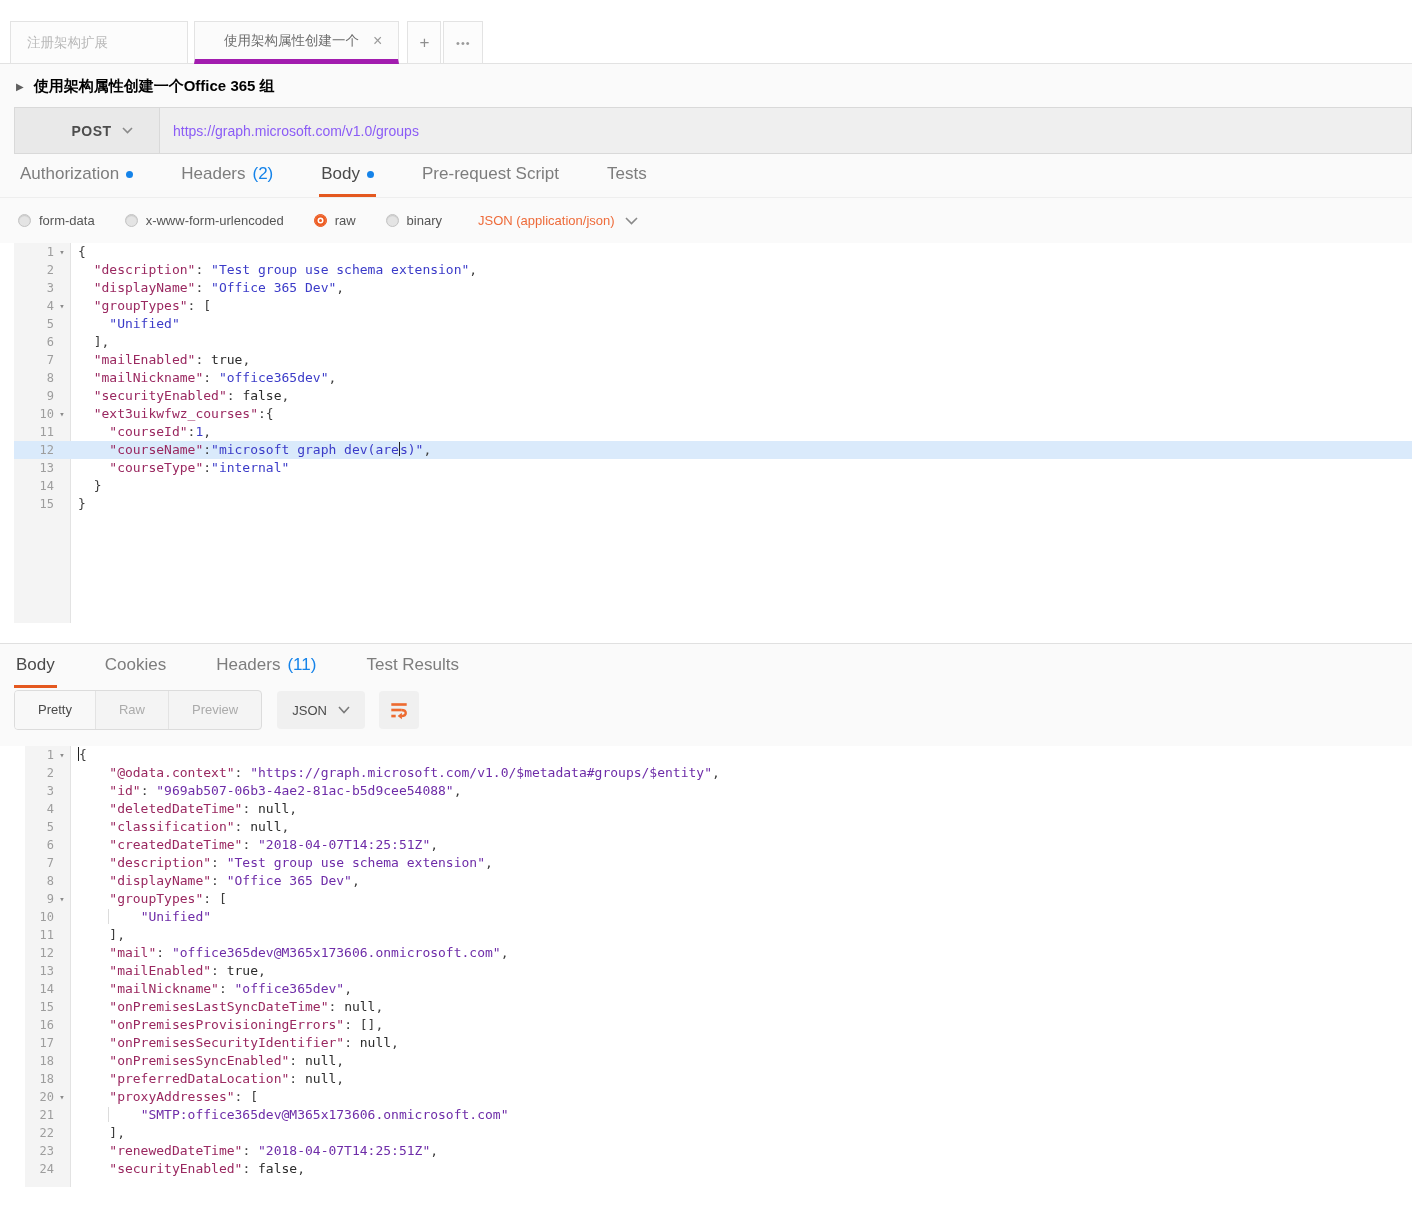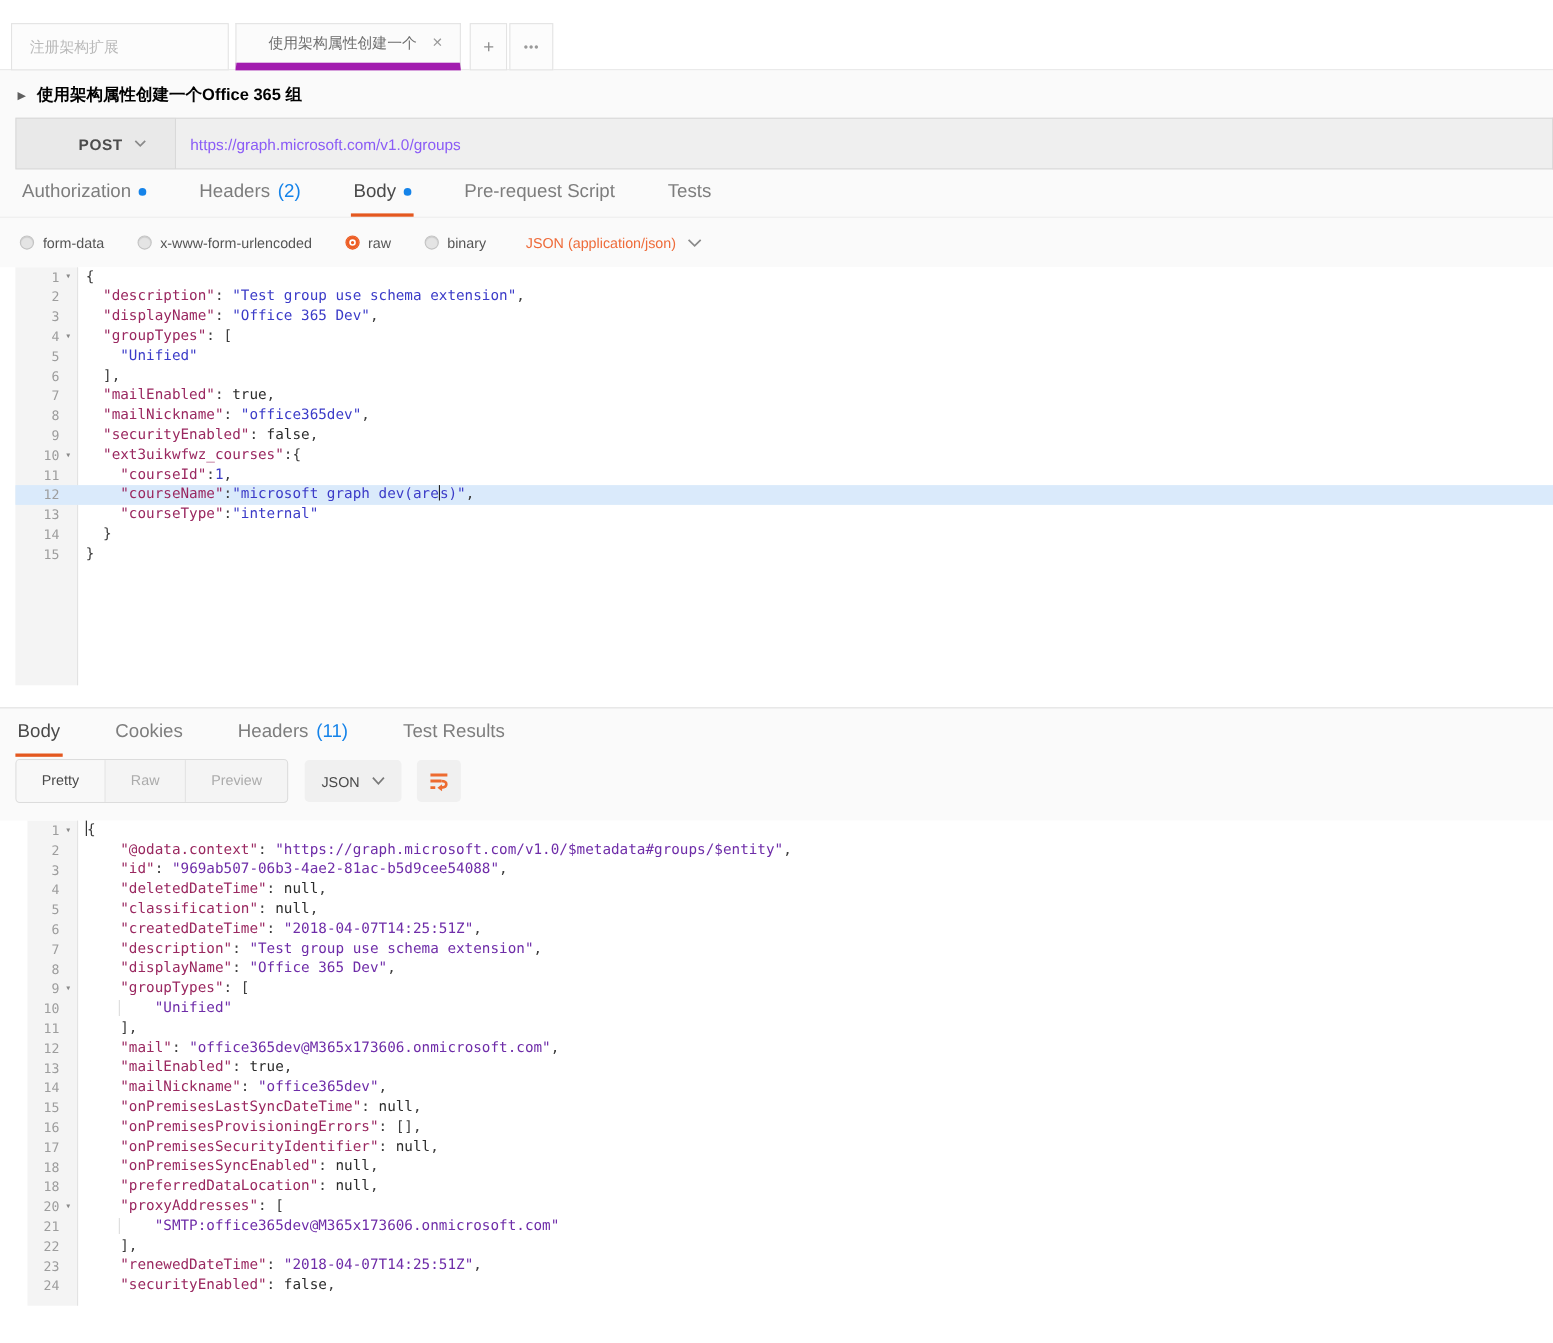--- a/index.html
+++ b/index.html
@@ -5,23 +5,23 @@
   * { margin:0; padding:0; box-sizing:border-box; }
   html,body { width:1412px; height:1221px; background:#fff; overflow:hidden;
               font-family:"Liberation Sans", sans-serif; }
 
   
   .tabbar { height:64px; padding:21px 0 0 10px; background:#fff;
             border-bottom:1px solid #e2e2e2; display:flex; align-items:stretch; }
   .tab { height:43px; line-height:41px; background:#fcfcfc; border:1px solid #e3e3e3;
          padding:0 16px; font-size:13.5px; color:#b9b9b9; white-space:nowrap;
          display:flex; align-items:center; gap:14px; cursor:pointer; }
-  .tab.inactive { width:198px; }
+  .tab.inactive { width:178px; }
   .tab.active { background:#fbfbfb; color:#6d6d6d; margin-left:6px; margin-bottom:-1px;
-                border-bottom:7px solid #a21caf;padding-left:29px; }
+                border-bottom:5px solid #a21caf;padding-left:29px; }
   .tab .close { color:#9a9a9a; font-size:16px; line-height:1; }
   .tabbtn { height:43px; width:34px; margin-left:8px; border:1px solid #e3e3e3; background:#fcfcfc;
             color:#8f8f8f; font-size:17px; display:flex; align-items:center; justify-content:center;
             cursor:pointer; }
   .tabbtn.more { width:40px; margin-left:2px; letter-spacing:1px; font-size:11px; color:#9a9a9a; }
 
   
   .req-meta { background:#fafafa; padding-bottom:0; }
   .title-row { padding:13px 14px 11px 16px; display:flex; align-items:center; gap:10px; }
   .title-row .caret { color:#5f5f5f; font-size:10px; }

